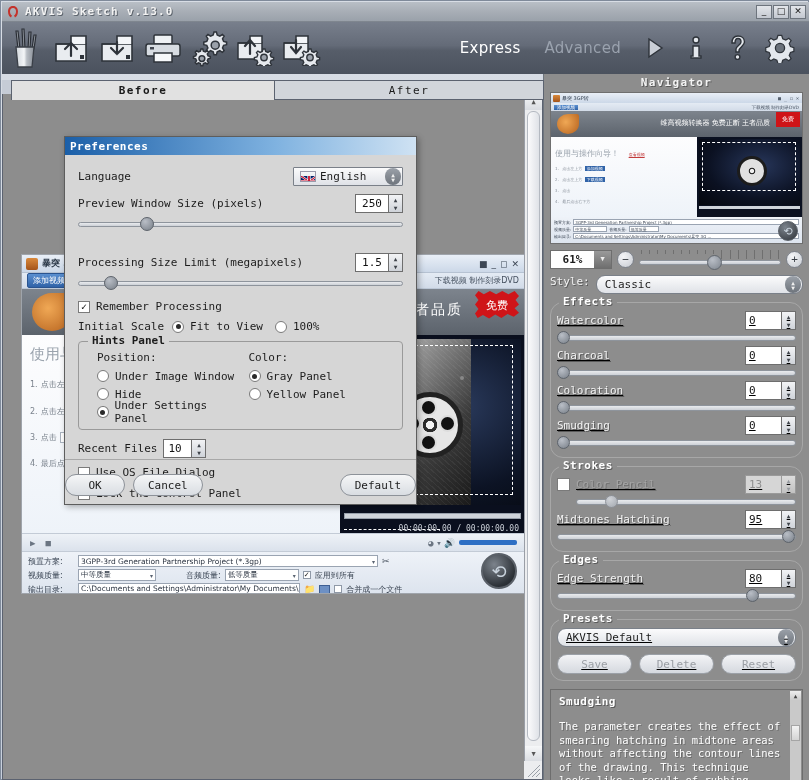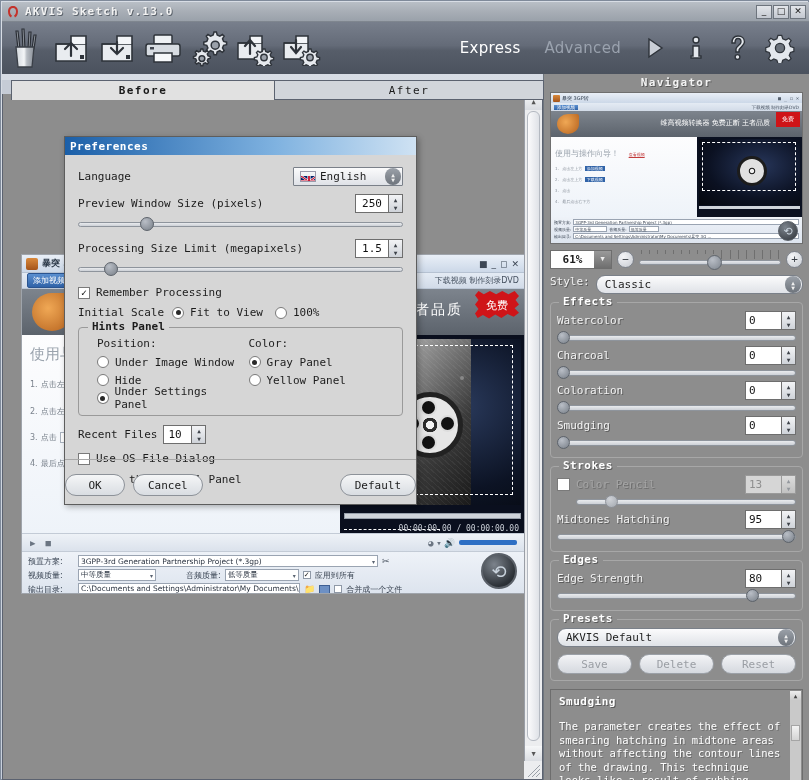--- a/index.html
+++ b/index.html
@@ -297,21 +297,21 @@
     border:1px solid #7a8089; border-radius:9px; padding-left:8px;
   }
   #style-combo .v { font-size:11px; color:#1c1c1c; }
   #style-combo .sp {
     margin-left:auto; width:16px;height:17px; margin-right:1px;
     background:linear-gradient(#9ba1a9,#6e747c); border-radius:8px;
     display:flex; flex-direction:column; align-items:center; justify-content:center;
     color:#f0f0f0; font-size:6px; line-height:5px;
   }
   
-  .group { margin: 8px 6px 0 6px; border:1px solid #a7a7a7; border-radius:4px; padding: 8px 6px 6px 6px; position:relative; }
+  .group { margin: 8px 6px 0 6px; border:1px solid #a7a7a7; border-radius:13px; padding: 8px 6px 6px 6px; position:relative;text-decoration:underline; }
   .group > .gtitle {
     position:absolute; top:-8px; left:8px; padding: 0 4px;
     font-size:11px; color:#fff; font-weight:bold; letter-spacing:0.5px;
     text-shadow:1px 1px 0 #5a5a5a; background:#8d8d8d;
   }
   .param { margin-bottom: 2px; }
   .param-head { display:flex; align-items:center; height:19px; }
   .param-name { font-size:11px; color:#f2f2f2; text-shadow:1px 1px 0 #5a5a5a; }
   .param-name.disabled { color:#a4a4a4; text-shadow:1px 1px 0 #6e6e6e; }
   .spin { margin-left:auto; display:flex; height:19px; }
@@ -990,21 +990,21 @@
               <i>▲</i>
               <i>▼</i>
             </span>
         </span>
       </div>
       <div class="pf-slider">
         <div class="rail"></div>
         <div class="knob" style="left:19%;"></div>
       </div>
 
-      <div class="pf-row" style="margin-top:8px;align-items:center;">
+      <div class="pf-row" style="margin-top:22px;align-items:center;">
         <span class="pf-label">Processing Size Limit (megapixels)</span>
         <span class="pf-spin">
           <span class="box">1.5</span>
           <span class="arrows">
               <i>▲</i>
               <i>▼</i>
             </span>
         </span>
       </div>
       <div class="pf-slider">

